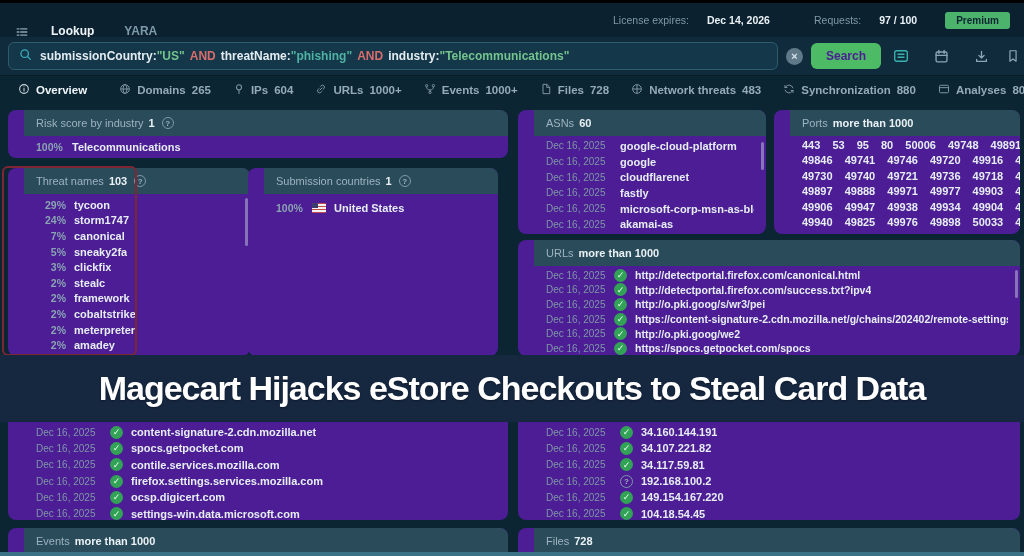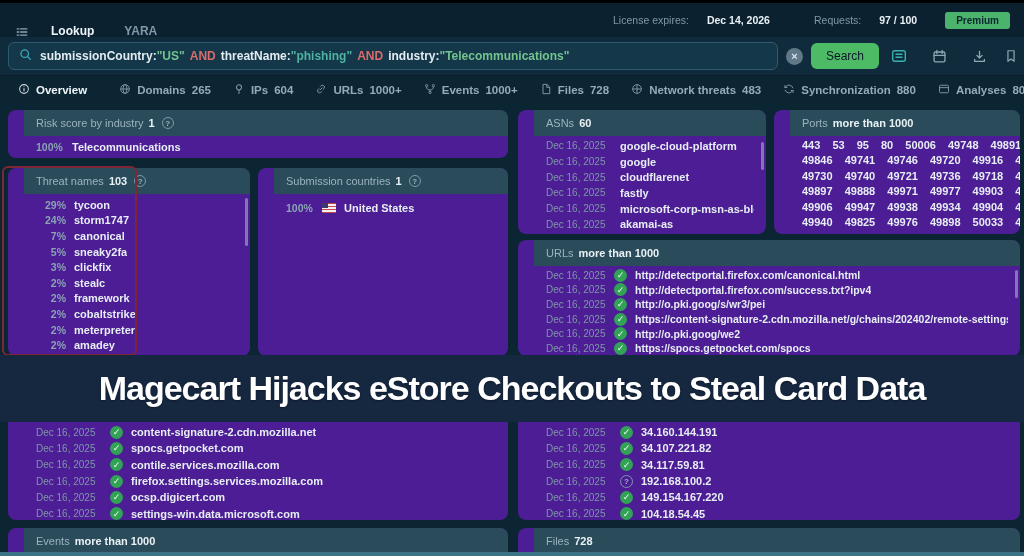--- a/index.html
+++ b/index.html
@@ -30,22 +30,22 @@
                   border-radius:6px; display:flex; align-items:center; padding:0 10px; gap:8px; overflow:hidden; }
   .search-input svg { color:#3aa9b8; flex:none; }
   .query { white-space:nowrap; font-size:12px; font-weight:600; }
   .tok.k  { color:#e3ecf1; }
   .tok.g  { color:#74c48e; }
   .tok.t  { color:#4fb3a4; }
   .tok.op { color:#d96c6c; margin:0 5px; }
   .clear { width:17px; height:17px; border-radius:50%; background:#5f7989; color:#d6e4ec;
            display:inline-flex; align-items:center; justify-content:center;
            font-size:11px; font-weight:700; cursor:pointer; flex:none; }
-  .search-btn { background:#4dbb66; color:#0f172a; border:none; border-radius:6px;
-                font-family:inherit; font-size:12px; font-weight:400; padding:6px 15px; cursor:pointer; }
+  .search-btn { background:#4dbb66; color:#4c1d95; border:none; border-radius:6px;
+                font-family:inherit; font-size:12px; font-weight:700; padding:6px 15px; cursor:pointer; }
   .icon-btn.teal { color:#38b2ae; }
   .vdiv { width:1px; height:18px; background:#2a4a5a; }
 
   
   .tabbar { position:absolute; left:0; top:76px; width:1024px; height:28px;
             display:flex; align-items:center; padding:0 8px; gap:2px; }
   .tab { display:flex; align-items:center; gap:6px; padding:0 10px; height:100%;
          font-size:11.5px; font-weight:600; color:#93abba; cursor:pointer; white-space:nowrap; }
   .tab svg { opacity:.85; }
   .tab.active { color:#eef5f8; font-weight:700; }
@@ -69,21 +69,21 @@
   .status-icon.ok { background:#32a257; color:#eafff0; }
   .status-icon.ok::before { content:"\2713"; font-size:9px; font-weight:700; }
   .status-icon.unknown { border:1px solid #7e98a6; color:#9db3c0; }
   .status-icon.unknown::before { content:"?"; font-size:8px; font-weight:700; }
   .sb { position:absolute; width:3px; border-radius:2px; background:rgba(206,222,231,.45); }
 
   #risk-panel      { left:8;   top:110px; width:500px; height:48px;  left:8px; }
   #risk-panel .row { height:22px; }
   #threats-panel   { left:8px;   top:168px; width:242px; height:188px; }
   #threats-panel .row { height:15.6px; }
-  #countries-panel { left:258px; top:168px; width:250px; height:188px; }
+  #countries-panel { left:248px; top:168px; width:250px; height:188px; }
   #countries-panel .row { height:24px; }
   #asns-panel      { left:518px; top:110px; width:248px; height:124px; }
   #asns-panel .row { height:15.7px; }
   #ports-panel     { left:774px; top:110px; width:246px; height:124px; }
   .port-row { display:block; line-height:15.4px; padding:0 12px; font-size:11px; font-weight:700;
               color:#e6eef3; word-spacing:9px; white-space:nowrap; }
   #ports-panel .list { padding-top:2px; }
   #urls-panel      { left:518px; top:240px; width:502px; height:116px; }
   #urls-panel .row { height:14.6px; }
   #urls-panel .date { width:60px; }

